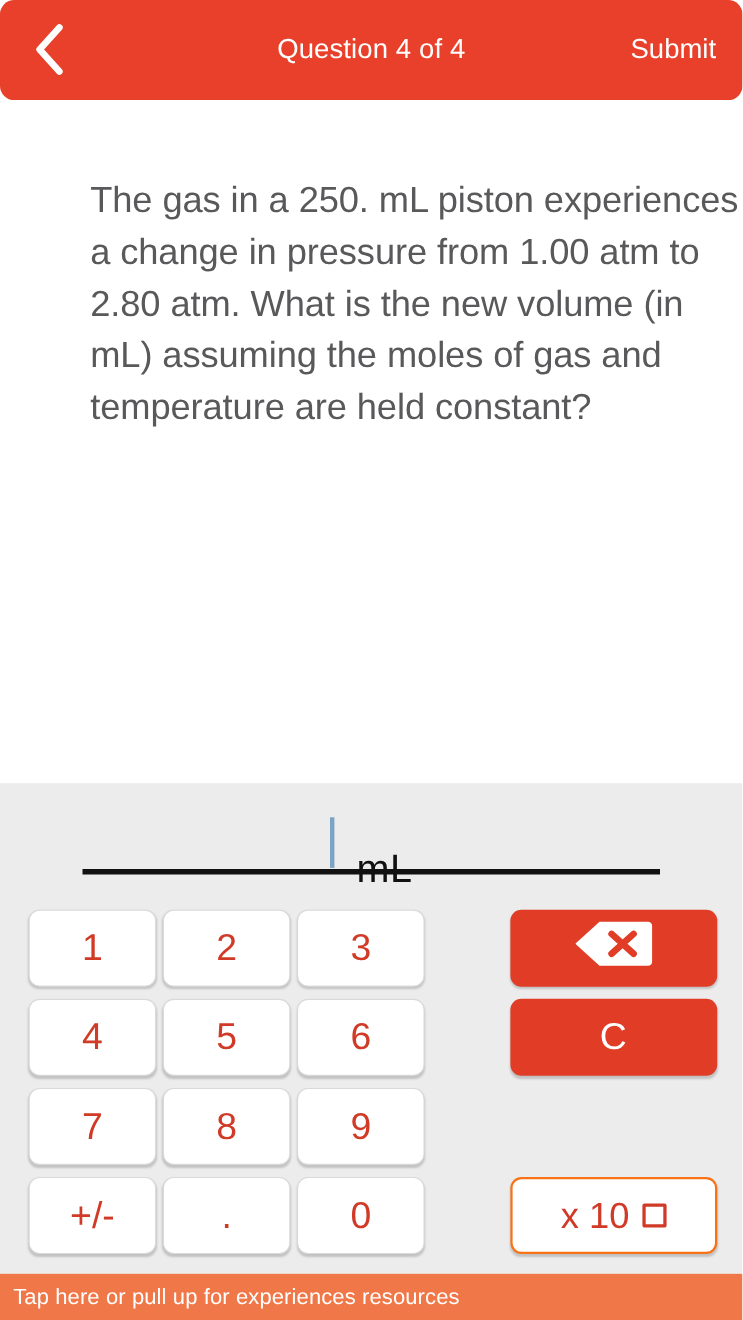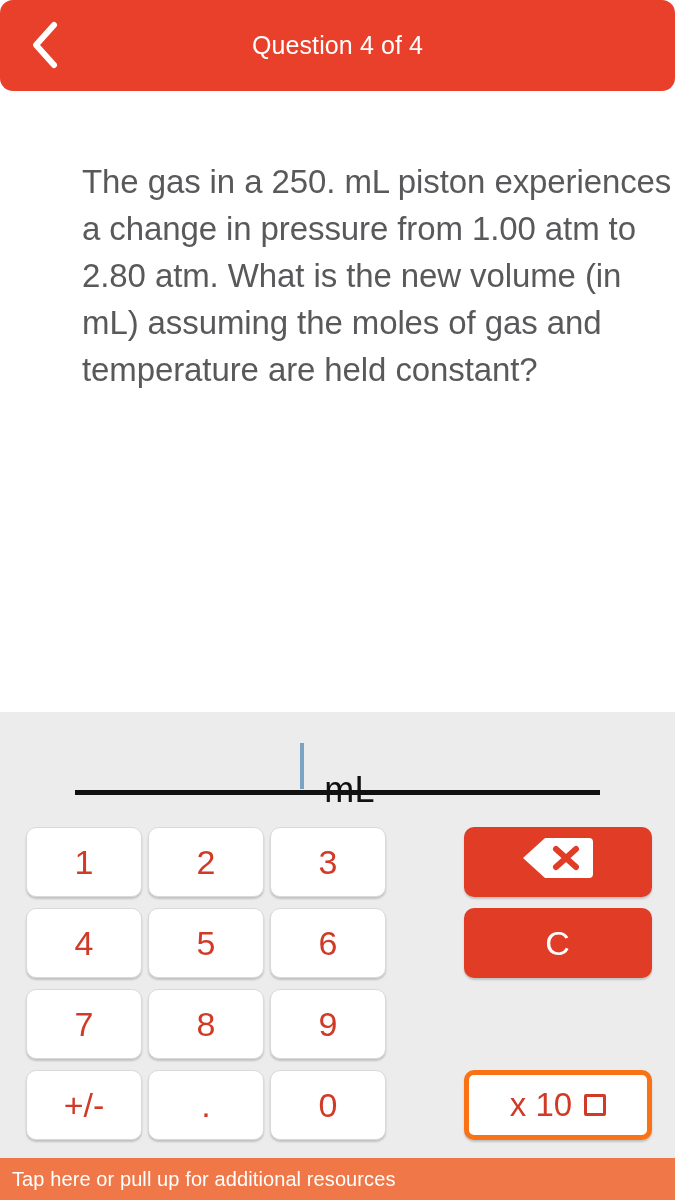--- a/index.html
+++ b/index.html
@@ -179,21 +179,21 @@
 
   .key.act {
     background: #e03c26;
     color: #ffffff;
     box-shadow: 0 2px 2px rgba(0,0,0,0.18);
   }
 
   .key.exp {
     background: #ffffff;
     color: #d03a26;
-    border: 5px solid #f97316;
+    border: 2px solid #f97316;
     box-shadow: 0 2px 2px rgba(0,0,0,0.18);
     font-size: 33px;
   }
 
   .exp-box {
     display: inline-block;
     width: 22px;
     height: 22px;
     border: 3px solid #d03a26;
     border-radius: 2px;
@@ -229,20 +229,21 @@
 
   <div class="header">
     <div class="back-btn">
       <span>
         <svg width="34" height="50" viewBox="0 0 34 50" fill="none">
           <path d="M26 5 L8 25 L26 45" stroke="#ffffff" stroke-width="6" stroke-linecap="round" stroke-linejoin="round"></path>
         </svg>
       </span>
     </div>
     <div class="header-title">Question 4 of 4</div>
+    <div class="submit-btn">Submit</div>
   </div>
 
   <div class="question-area">
     <div class="question-text">The gas in a 250. mL piston experiences a change in pressure from 1.00 atm to 2.80 atm. What is the new volume (in mL) assuming the moles of gas and temperature are held constant?</div>
   </div>
 
   <div class="keypad-panel">
 
     <div class="answer-row">
       <div class="answer-inner">
@@ -286,16 +287,16 @@
 
       <div class="key exp" style="left:464px; top:243px; width:188px; height:70px;">
         <span>x 10</span>
         <span class="exp-box"></span>
       </div>
 
     </div>
   </div>
 
   <div class="bottom-bar">
-    <span class="bottom-bar-text">Tap here or pull up for additional resources</span>
+    <span class="bottom-bar-text">Tap here or pull up for experiences resources</span>
   </div>
 
 </div>
 
 </body></html>

